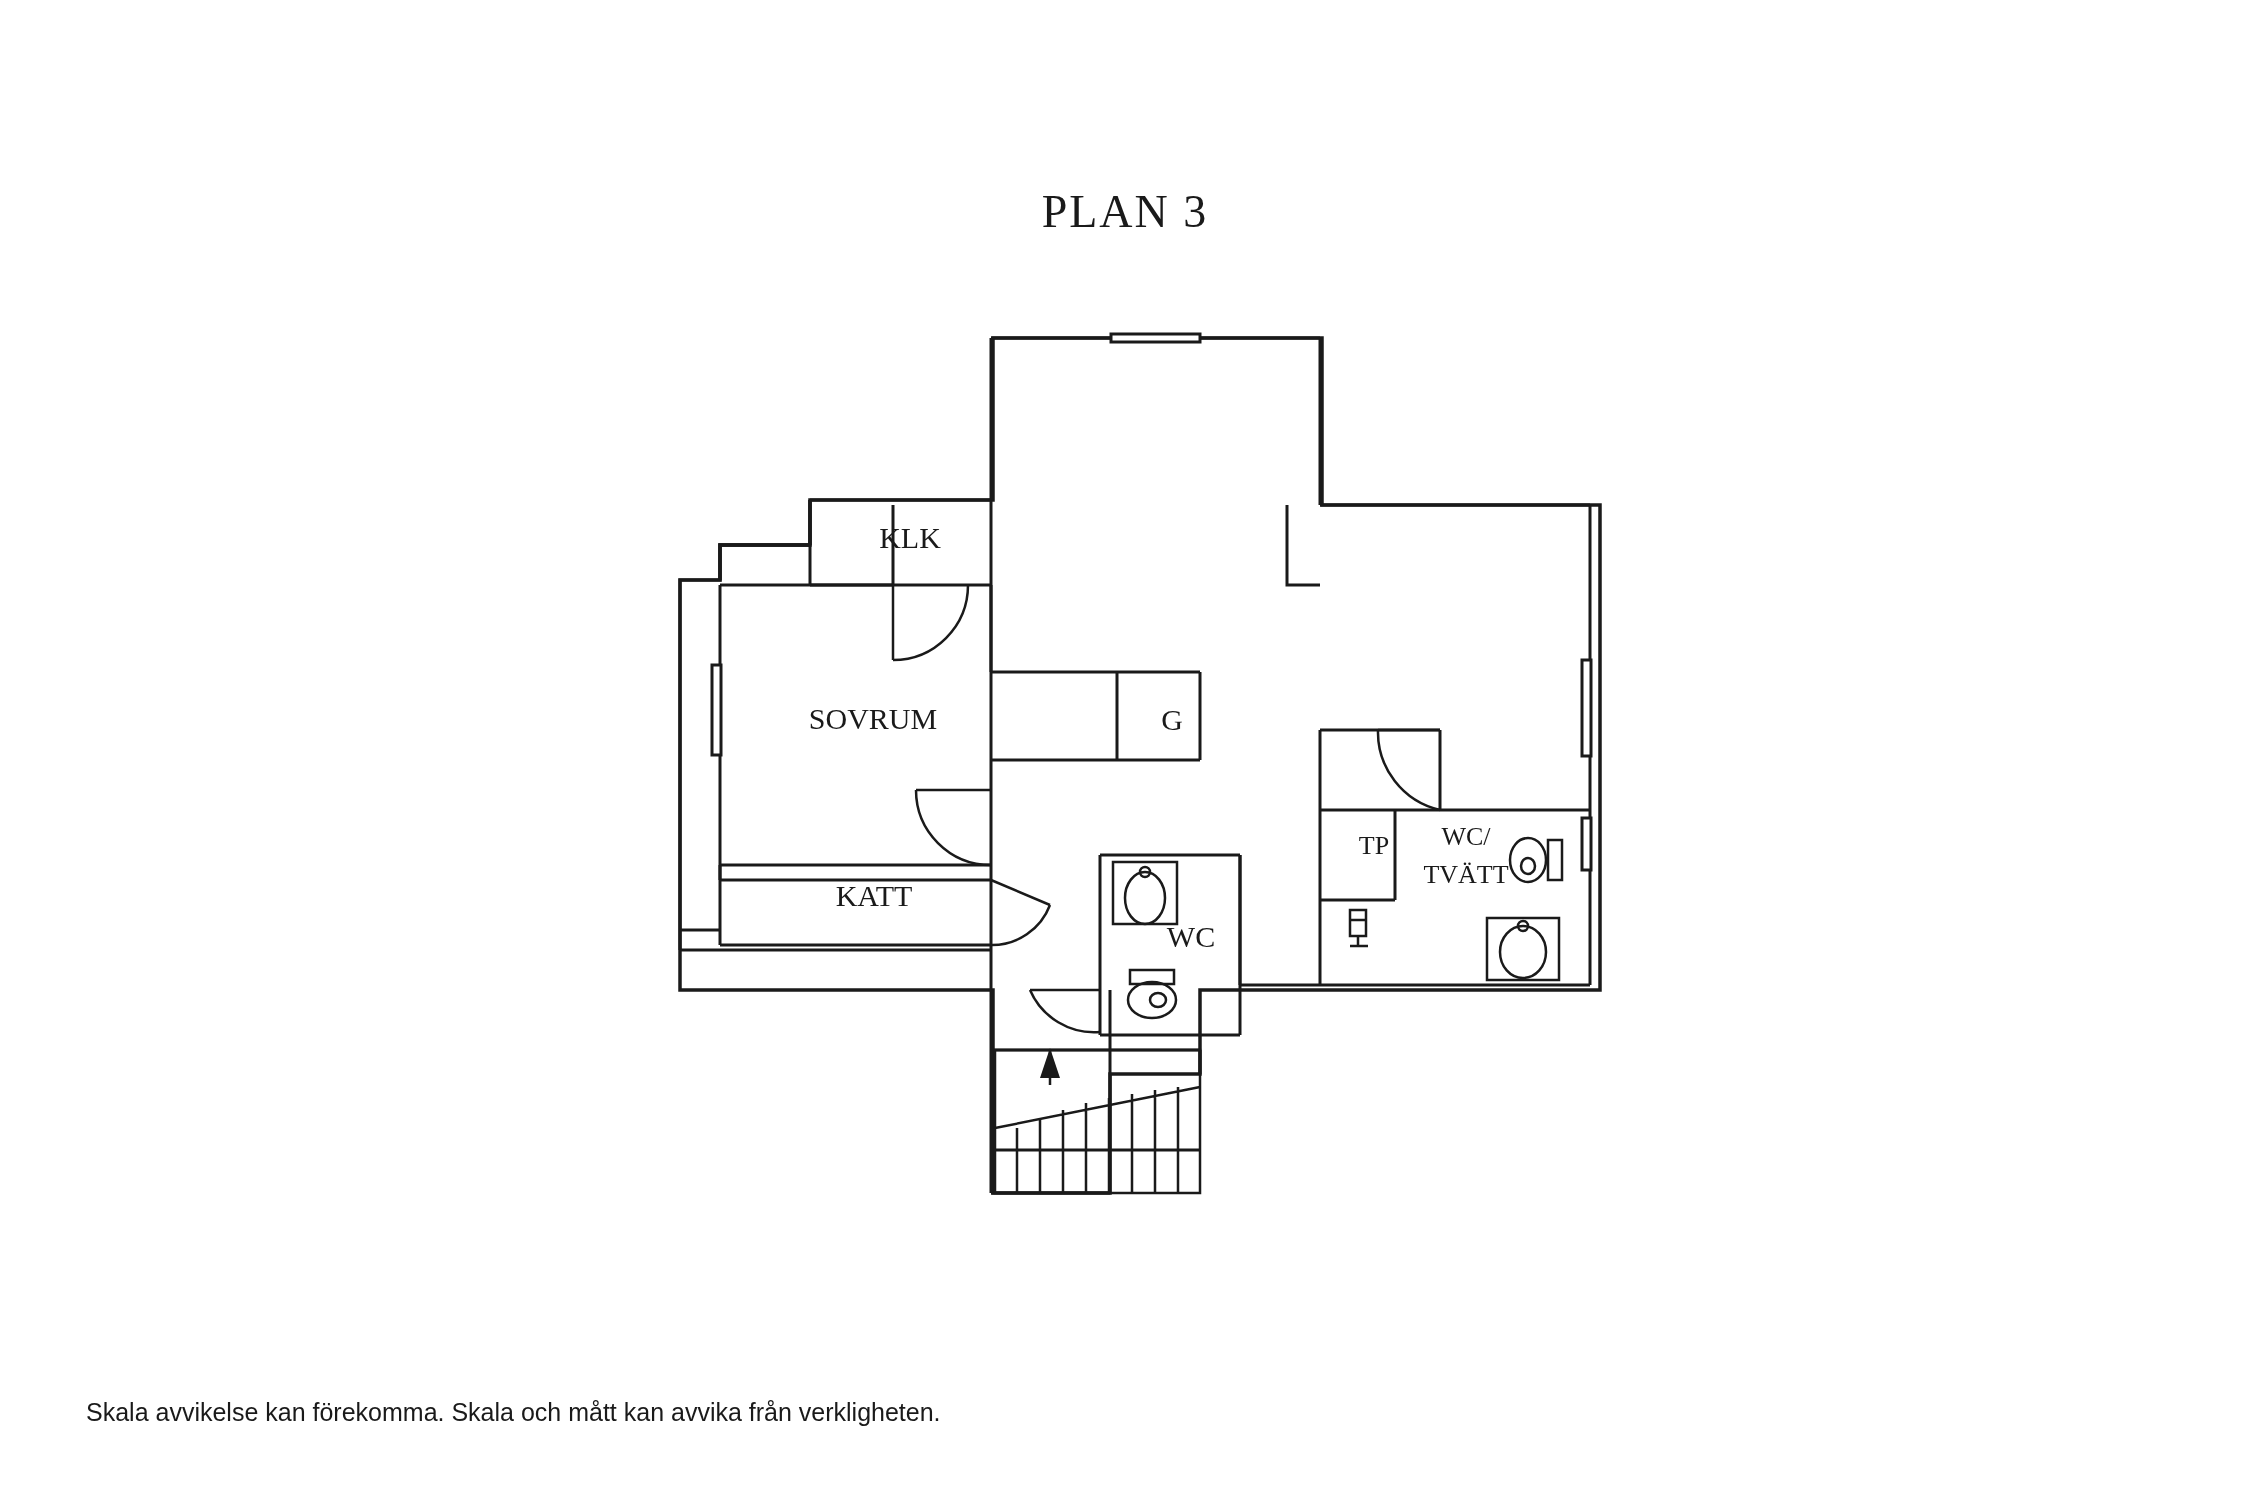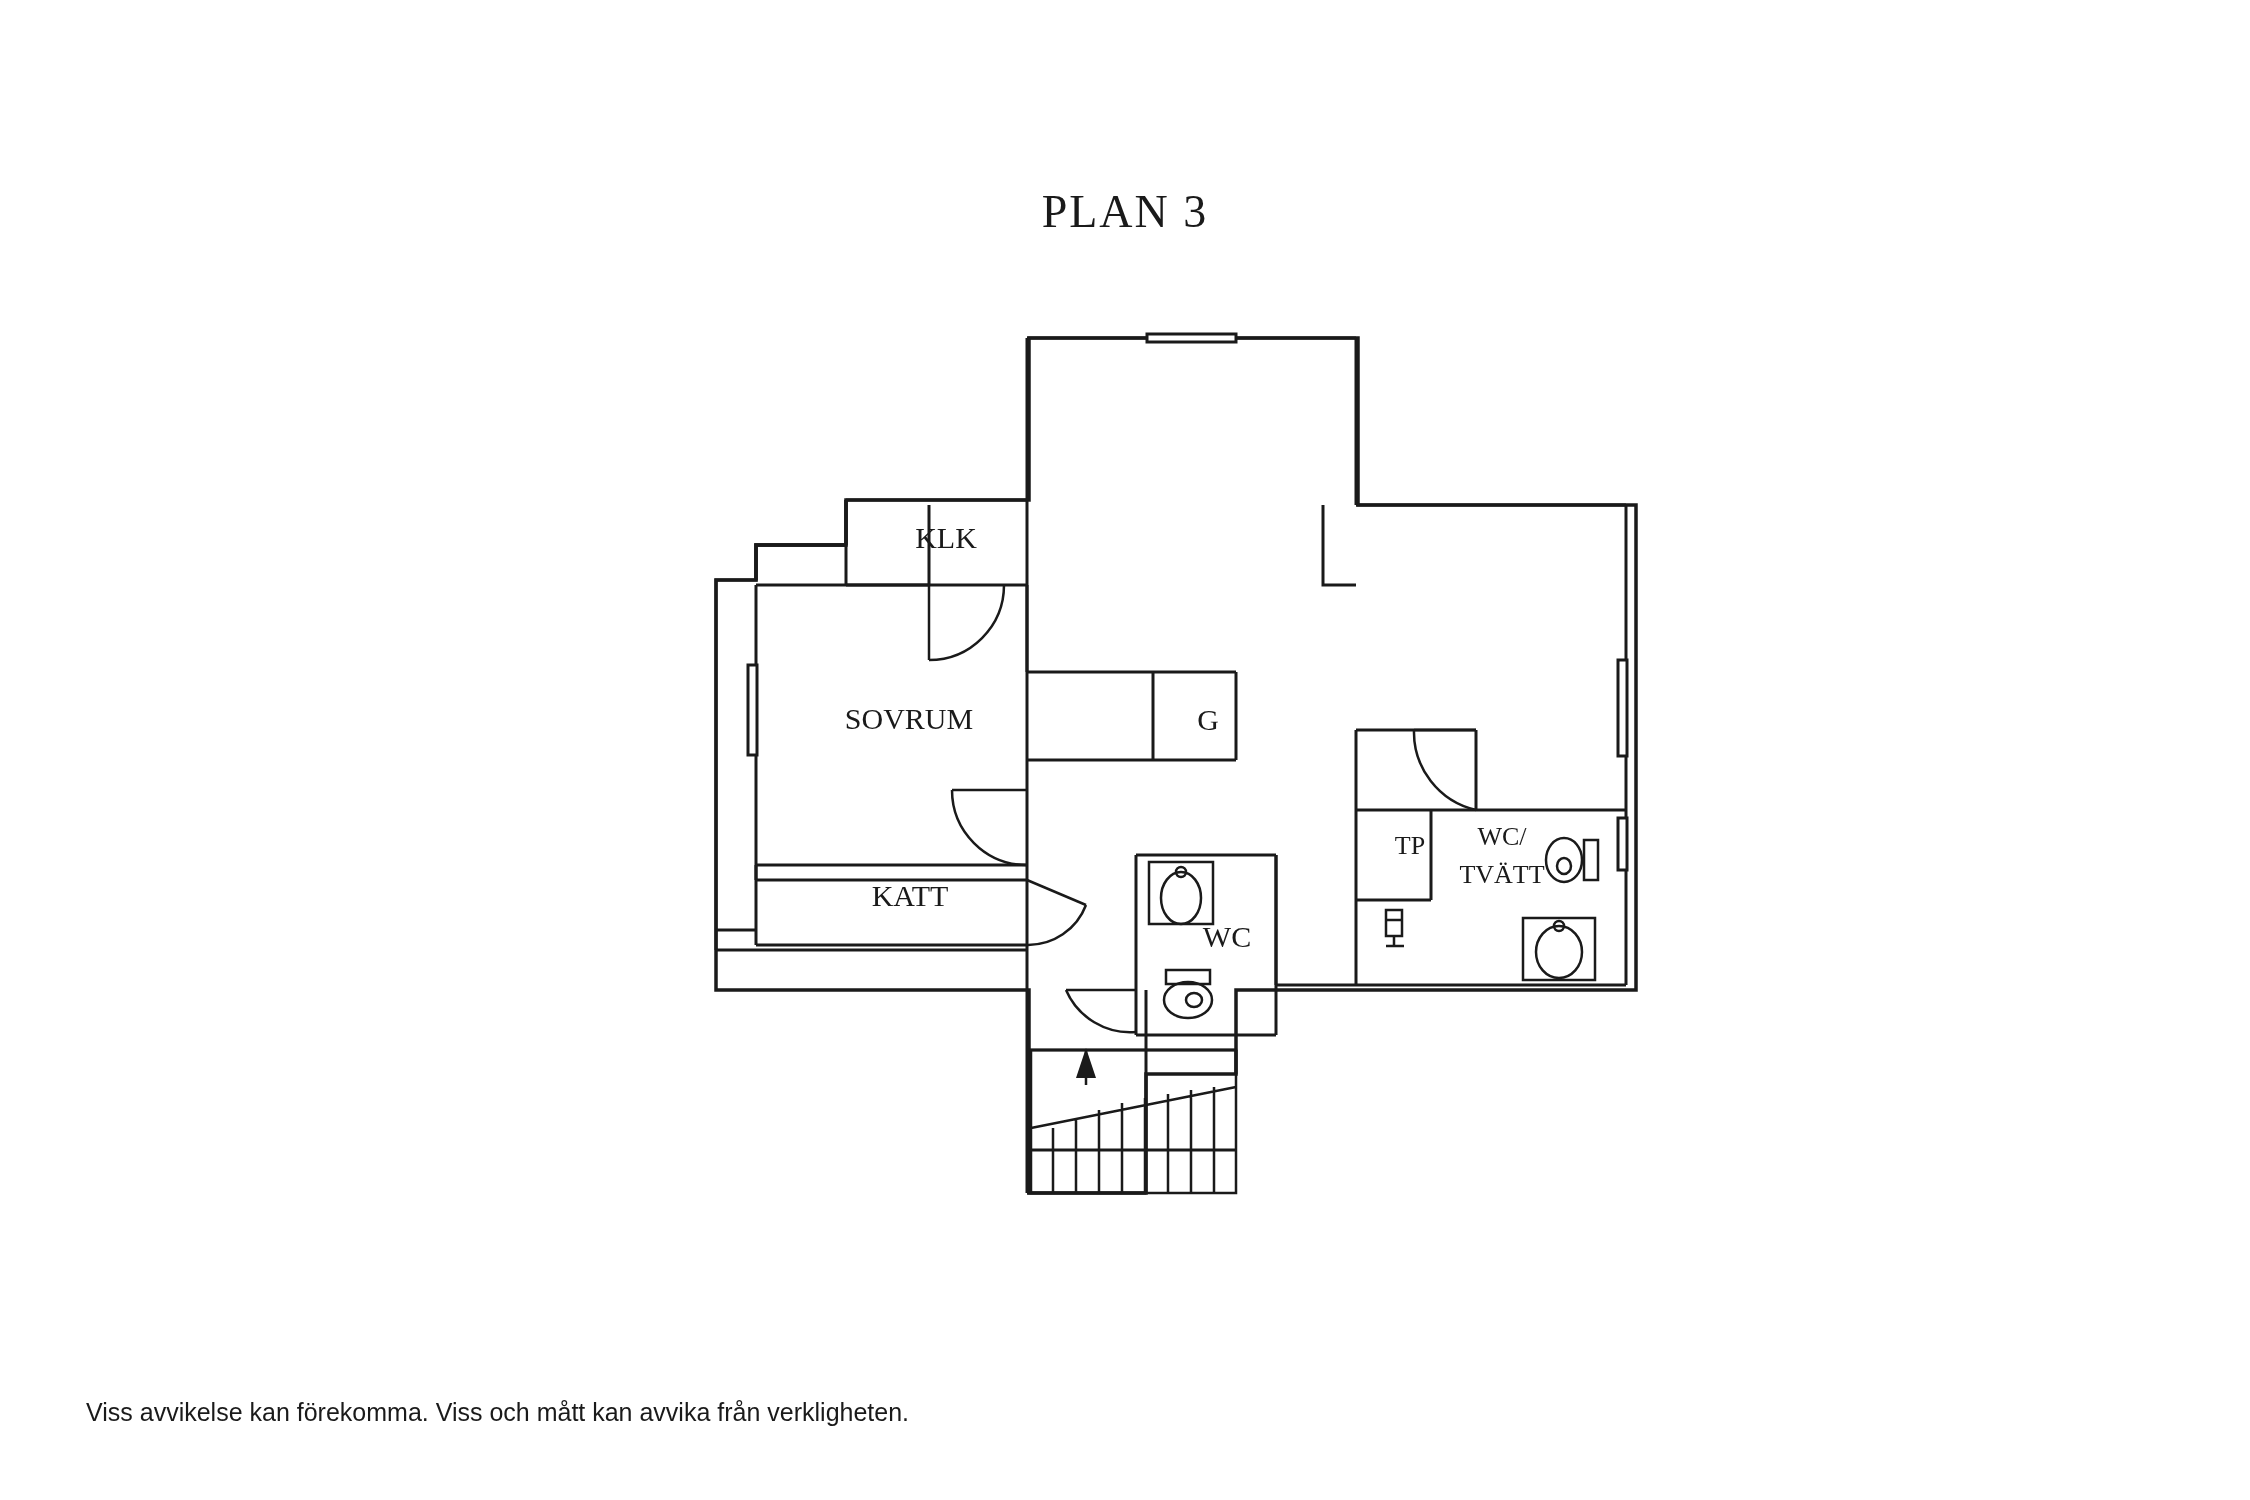--- a/index.html
+++ b/index.html
@@ -24,21 +24,20 @@
     font-size: 46px;
     letter-spacing: 2px;
     color: #1a1a1a;
   }
   #plan-wrap {
     position: absolute;
     left: 0;
     top: 0;
     width: 1794px;
     height: 1500px;
-    padding-left: 36px;
   }
   #disclaimer {
     position: absolute;
     left: 86px;
     top: 1398px;
     font-family: "Liberation Sans", sans-serif;
     font-size: 25px;
     color: #1a1a1a;
   }
   svg text {
@@ -244,13 +243,13 @@
     <text class="room-label" x="874" y="906">KATT</text>
     <text class="room-label" x="1191" y="947">WC</text>
     <text class="room-label-sm" x="1374" y="854">TP</text>
     <text class="room-label-sm" x="1466" y="845">WC/</text>
     <text class="room-label-sm" x="1466" y="883">TVÄTT</text>
   </g>
 
 </svg>
 </div>
 
-<div id="disclaimer">Viss avvikelse kan förekomma. Viss och mått kan avvika från verkligheten.</div>
+<div id="disclaimer">Skala avvikelse kan förekomma. Skala och mått kan avvika från verkligheten.</div>
 
 </body></html>

